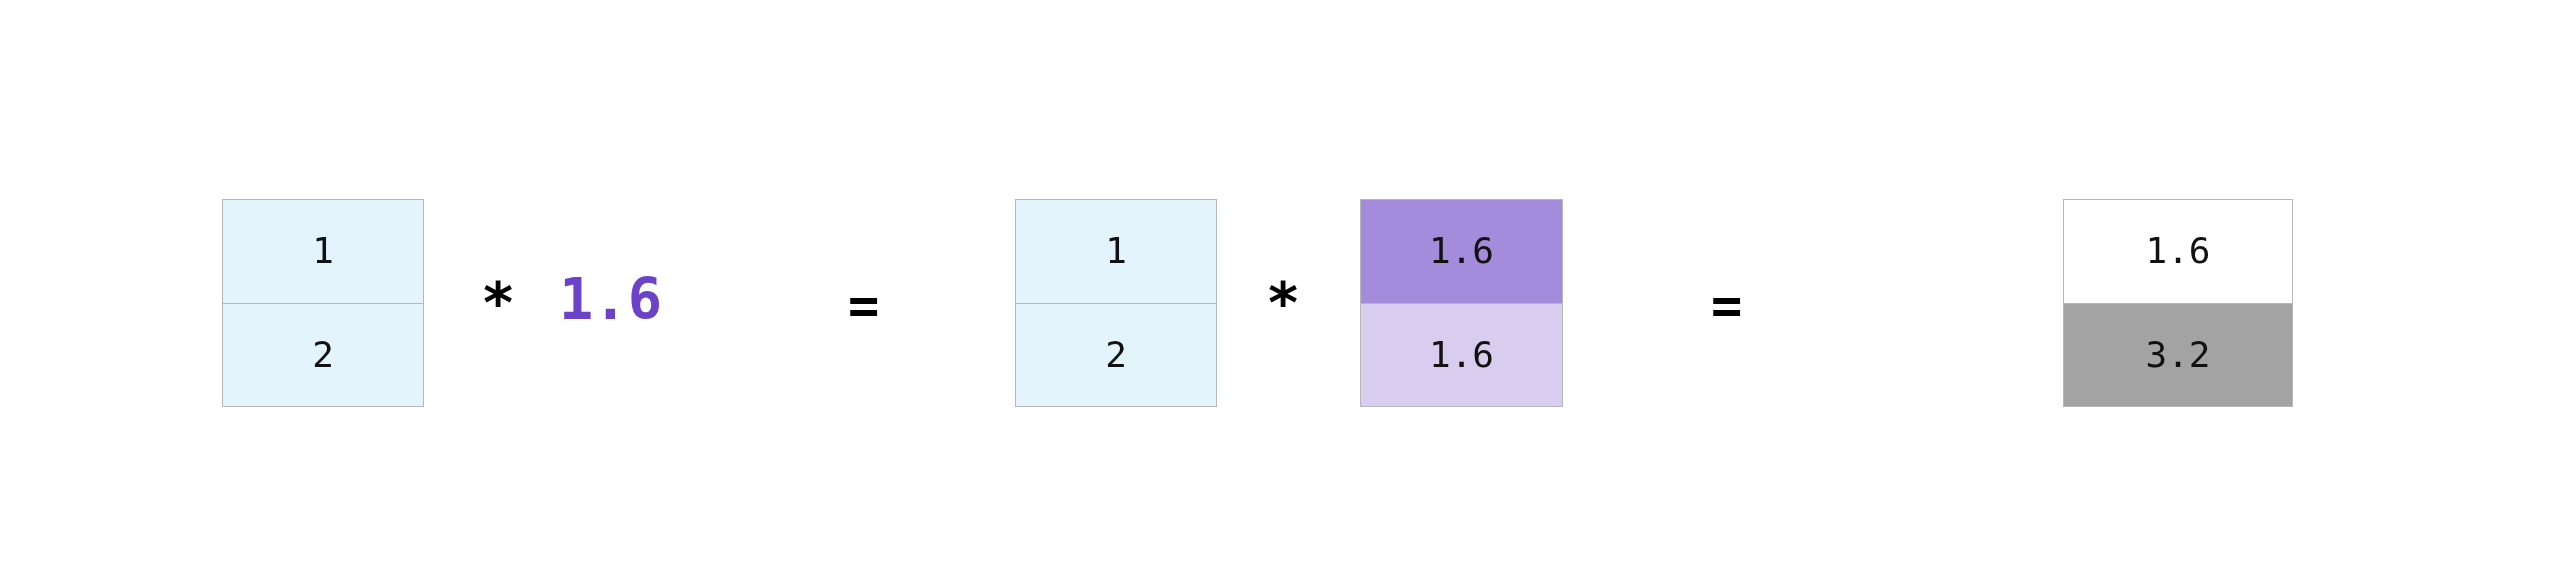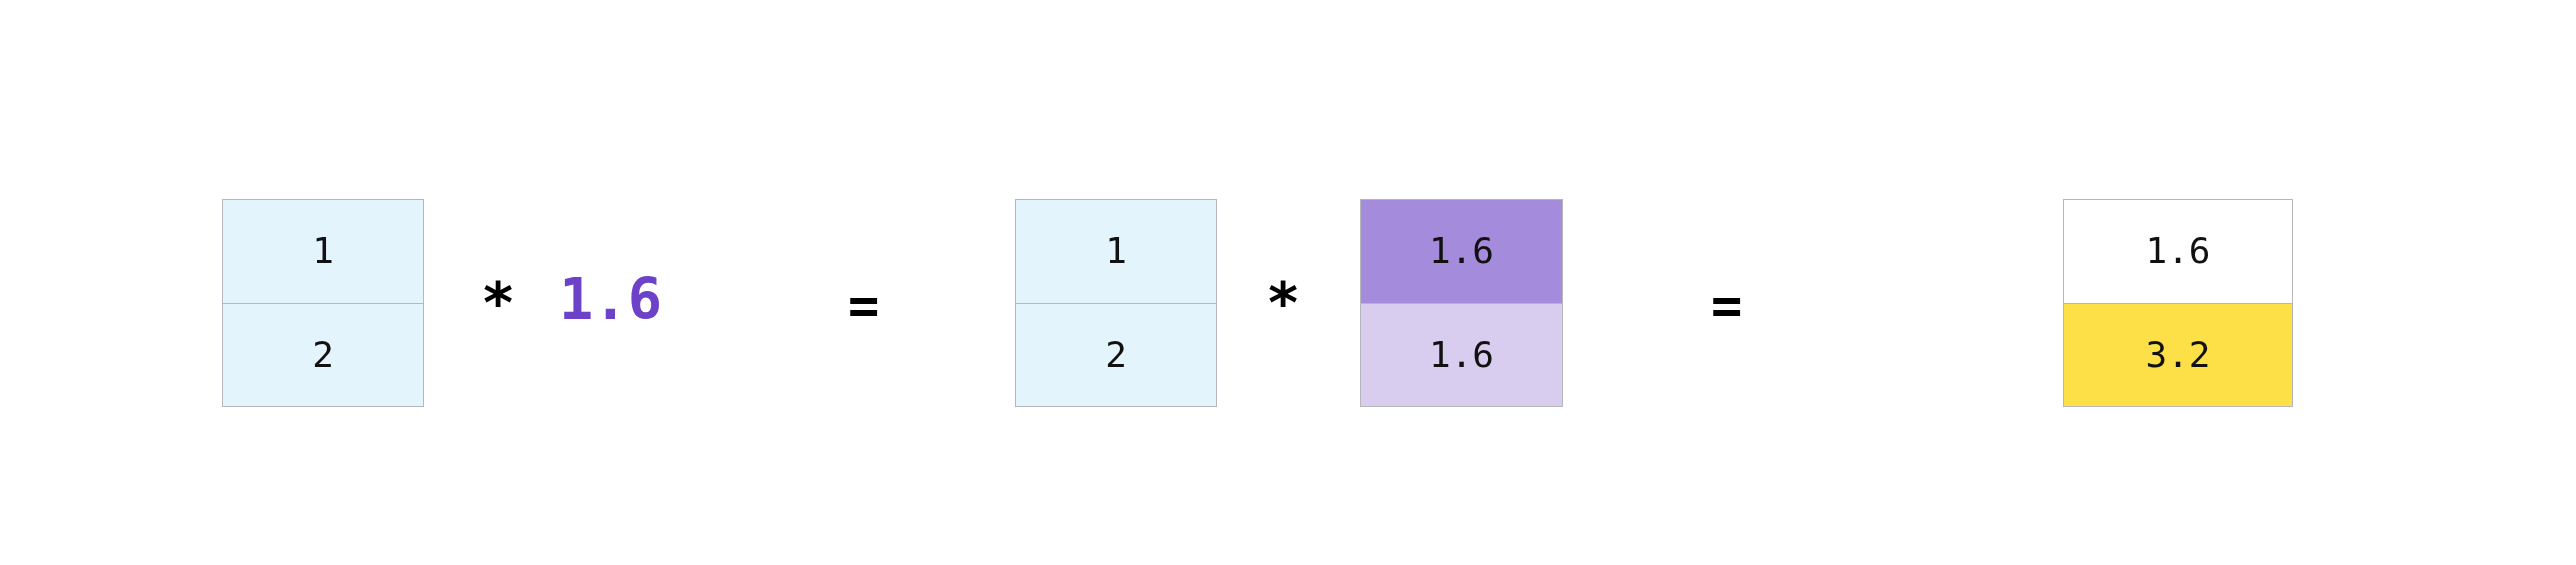--- a/index.html
+++ b/index.html
@@ -92,17 +92,17 @@
 
   <div class="matrix" style="left:1360px; top:199px; width:203px; height:208px;">
     <div class="cell" style="background:#a48bdb;">1.6</div>
     <div class="cell" style="background:#d8cdee;">1.6</div>
   </div>
 
   <div class="op op-eq" style="left:1711px; top:279px;">=</div>
 
   <div class="matrix" style="left:2063px; top:199px; width:230px; height:208px;">
     <div class="cell" style="background:#ffffff;">1.6</div>
-    <div class="cell" style="background:#fde047;">3.2</div>
+    <div class="cell" style="background:#a3a3a3;">3.2</div>
   </div>
 
 </div>
 
 
 </body></html>

